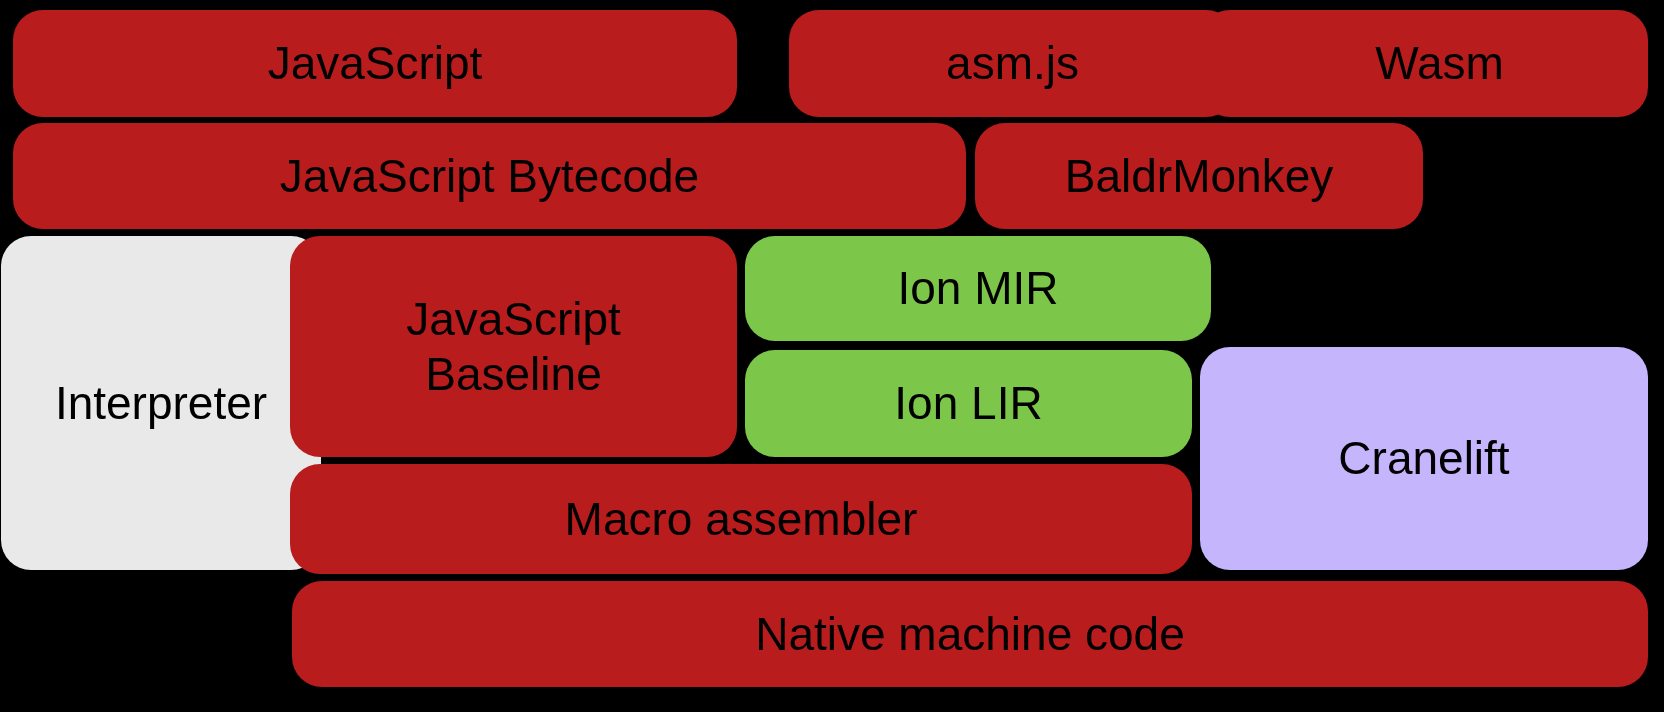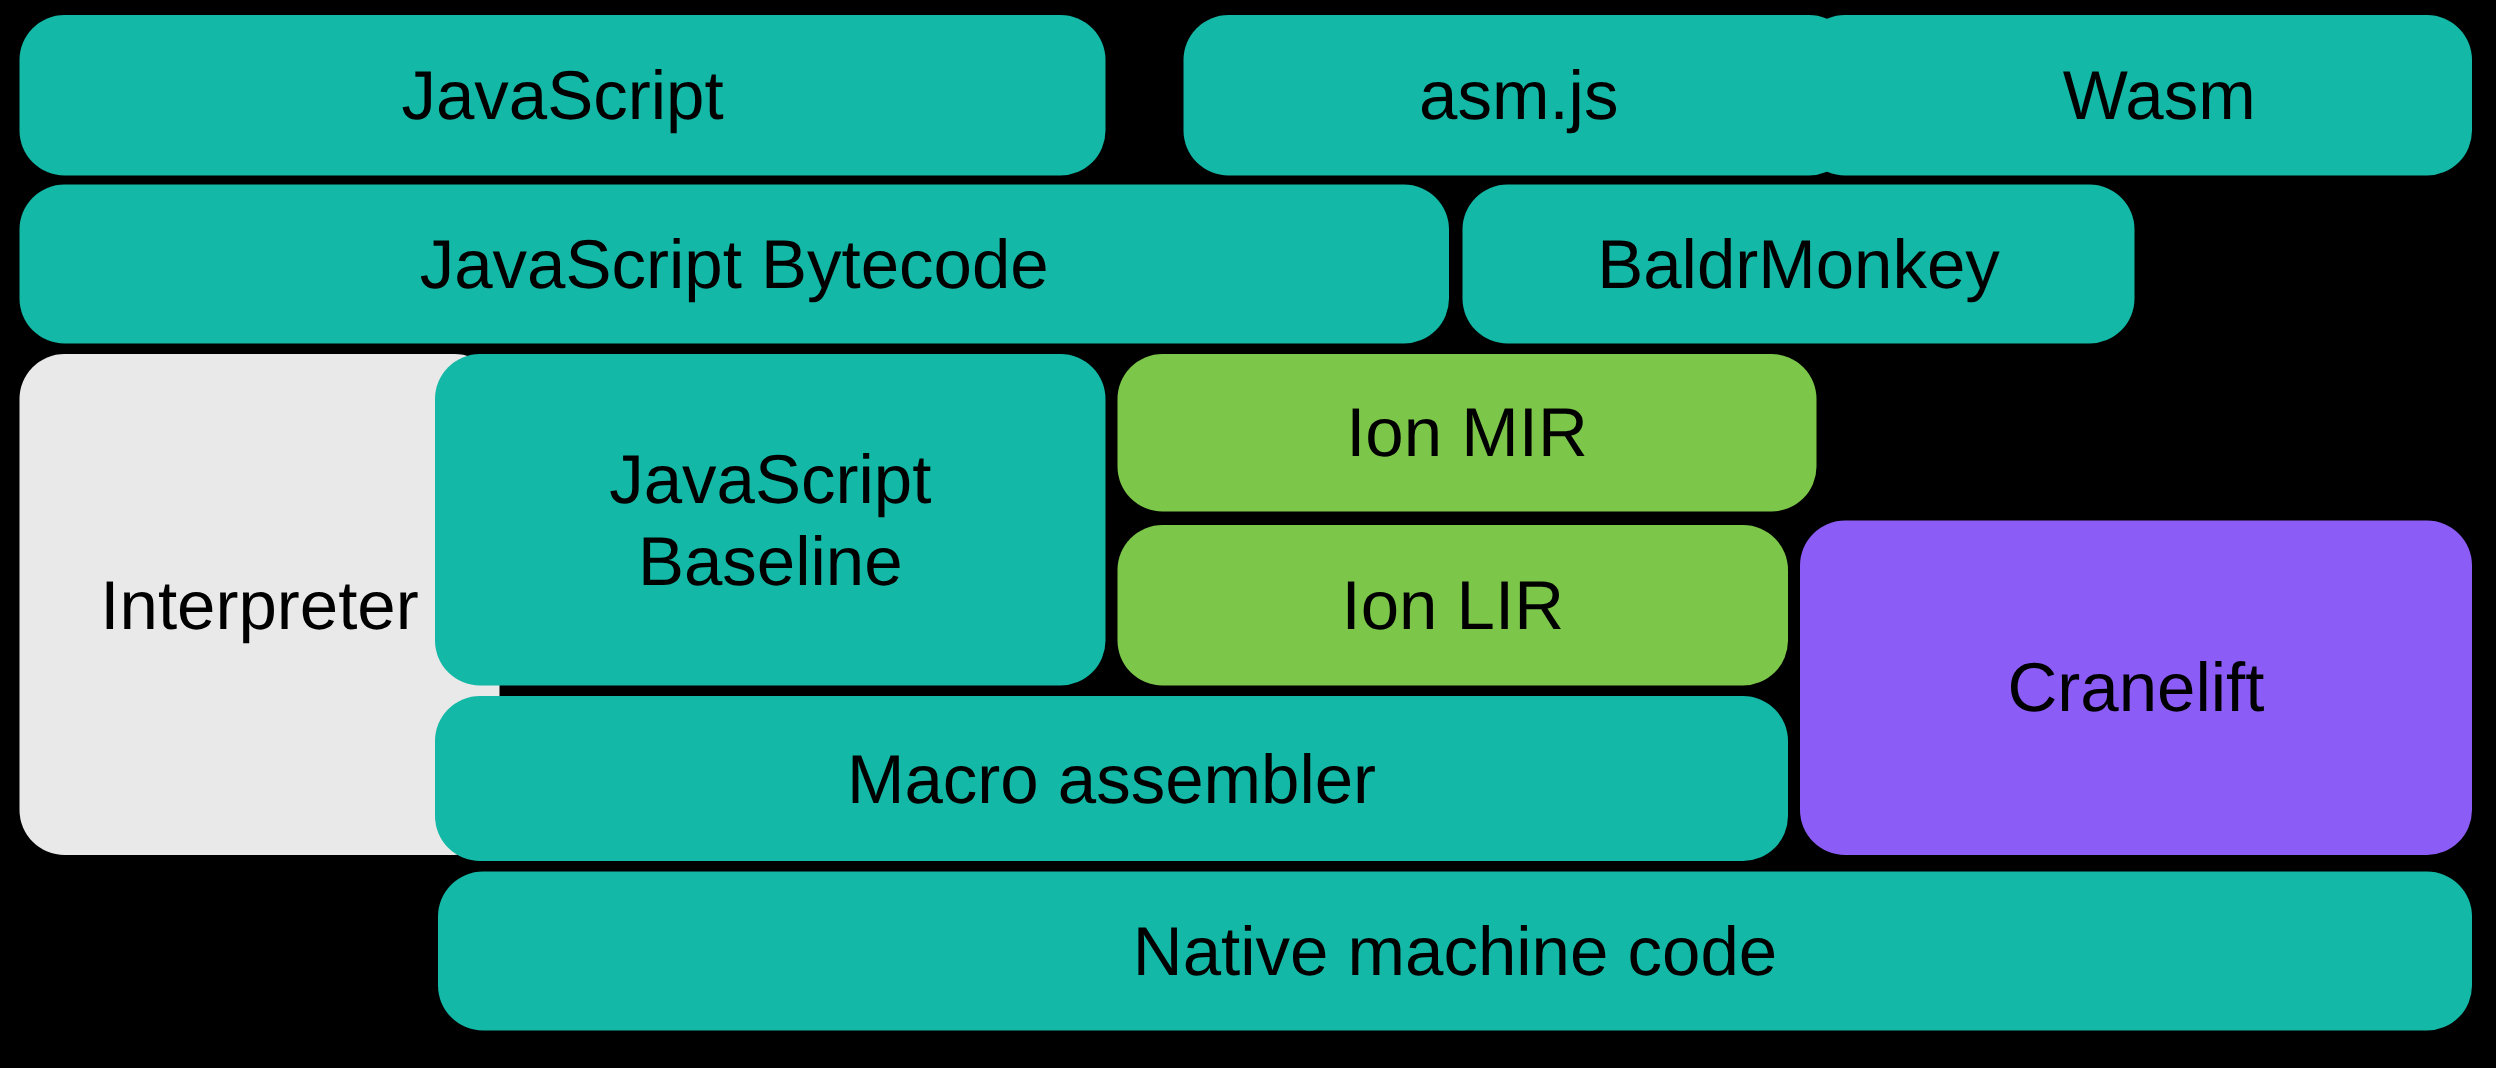--- a/index.html
+++ b/index.html
@@ -21,32 +21,32 @@
     display: flex;
     align-items: center;
     justify-content: center;
     text-align: center;
     color: #000000;
     font-size: 46px;
     line-height: 1.18;
     white-space: pre-line;
     box-sizing: border-box;
   }
-  .white { background: #14b8a6; }
+  .white { background: #b91c1c; }
   .gray  { background: #e9e9e9; }
   .green { background: #7cc64a; }
-  .pink  { background: #8b5cf6; }
+  .pink  { background: #c4b5fd; }
 
   
   .n-javascript  { left: 13px;   top: 10px;  width: 724px;  height: 107px; }
   .n-asmjs       { left: 745px;  top: 10px;  width: 447px;  height: 107px; margin-left: 44px; }
   .n-wasm        { left: 1200px; top: 10px;  width: 448px;  height: 107px; padding-left: 31px; }
   .n-bytecode    { left: 13px;   top: 123px; width: 953px;  height: 106px; }
   .n-baldrmonkey { left: 975px;  top: 123px; width: 448px;  height: 106px; }
-  .n-interpreter { left: 13px;   top: 236px; width: 320px;  height: 334px; }
+  .n-interpreter { left: 1px;   top: 236px; width: 320px;  height: 334px; }
   .n-baseline    { left: 290px;  top: 236px; width: 447px;  height: 221px; }
   .n-ion-mir     { left: 745px;  top: 236px; width: 466px;  height: 105px; }
   .n-ion-lir     { left: 745px;  top: 350px; width: 447px;  height: 107px; }
   .n-cranelift   { left: 1200px; top: 347px; width: 448px;  height: 223px; }
   .n-macro       { left: 290px;  top: 464px; width: 902px;  height: 110px; }
   .n-native      { left: 292px;  top: 581px; width: 1356px; height: 106px; }
 </style>
 </head>
 <body>
 

